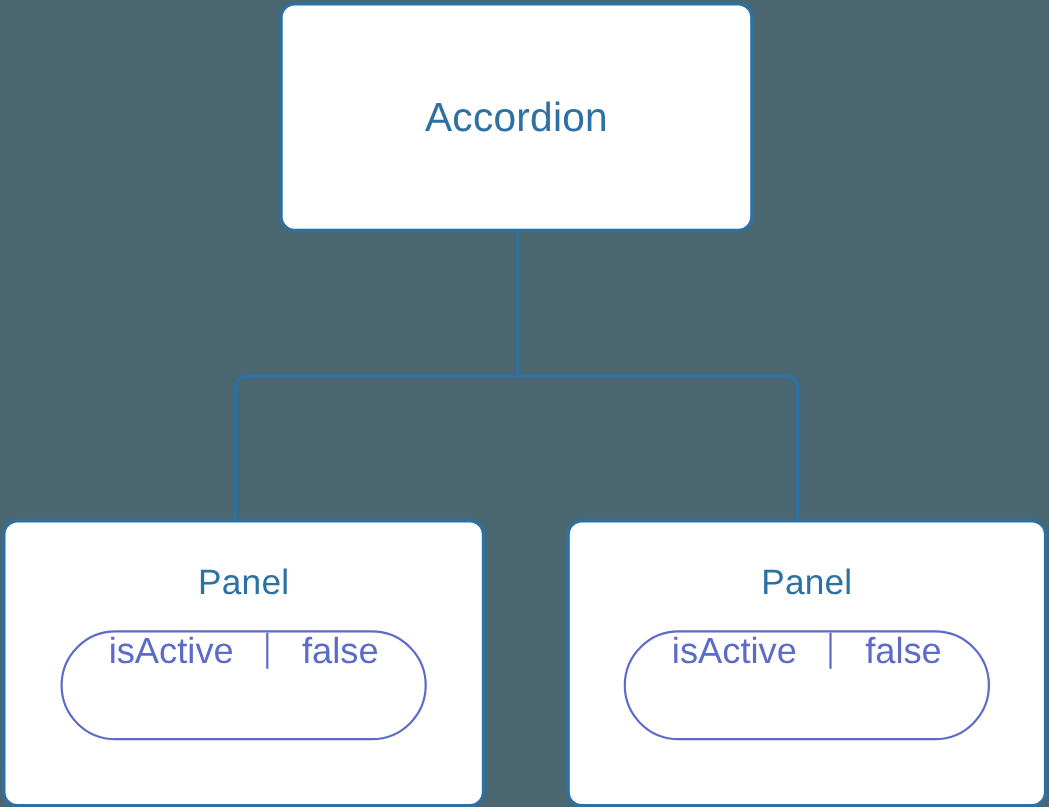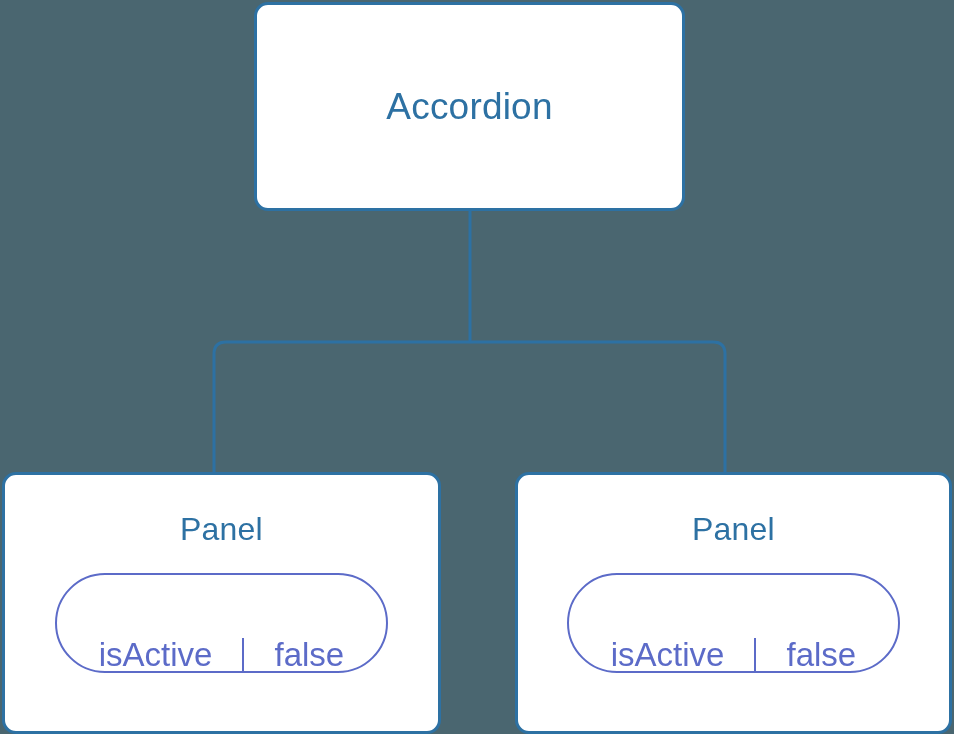--- a/index.html
+++ b/index.html
@@ -74,21 +74,21 @@
     white-space: nowrap;
   }
   .node-child .node-title {
     font-size: 32px;
     margin: 0 0 28px 0;
   }
 
   
   .state-pill {
     display: flex;
-    align-items: flex-end;
+    align-items: flex-start;
     border: 2px solid #5c6bc8;
     border-radius: 999px;
     height: 100px;
     box-sizing: border-box;
     background: transparent;
     overflow: hidden;
   }
   .state-key,
   .state-val {
     display: flex;

